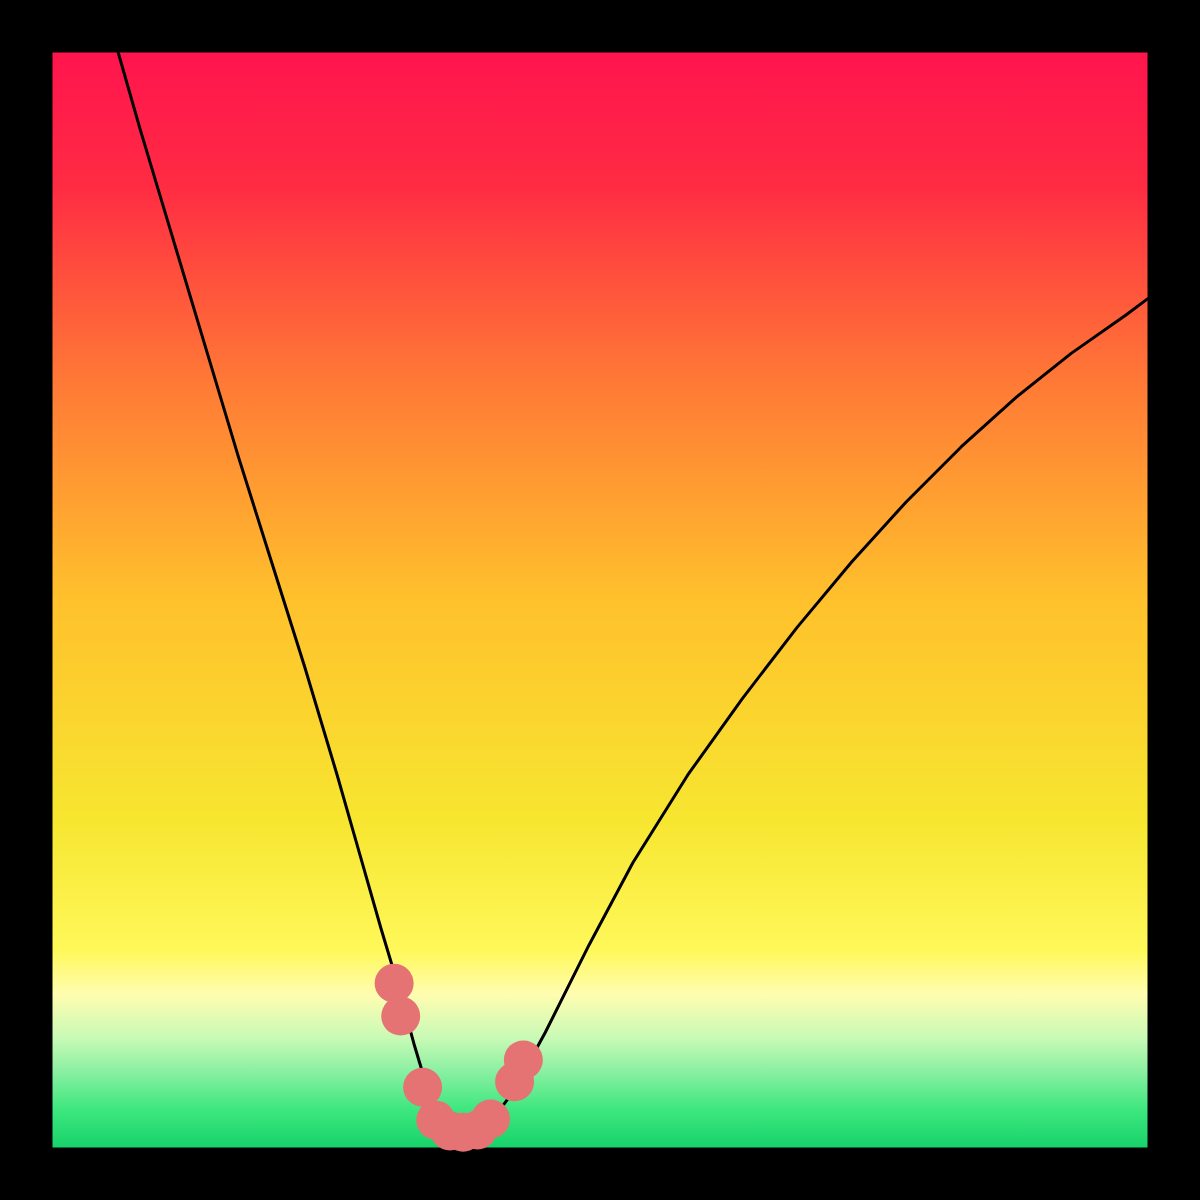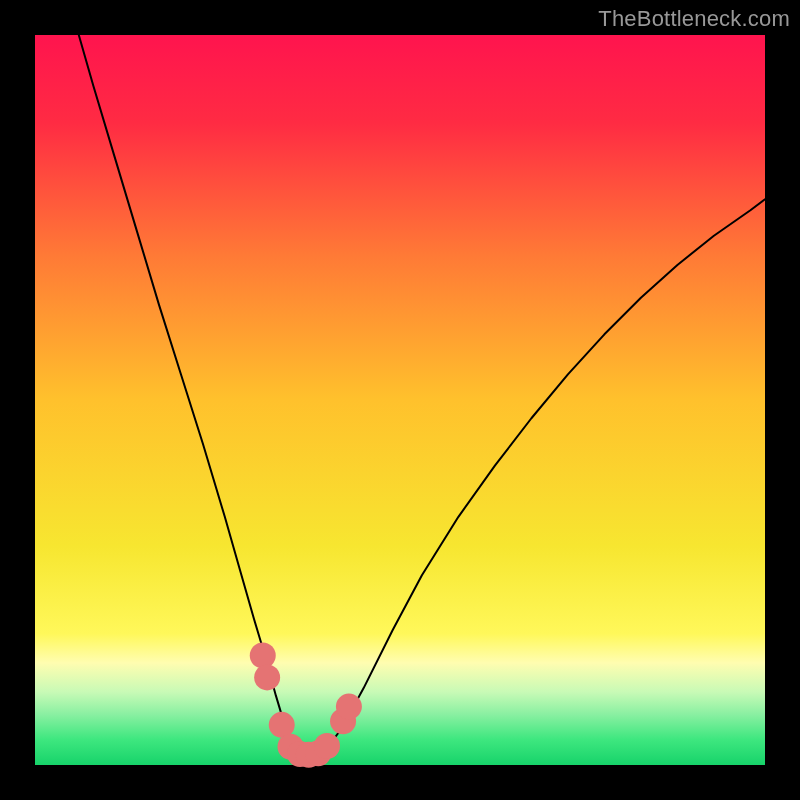--- a/index.html
+++ b/index.html
@@ -27,21 +27,20 @@
     letter-spacing: 0.2px;
   }
   svg {
     display: block;
   }
 </style>
 </head>
 <body>
 
 <div class="chart-container">
-  <div class="watermark">TheBottleneck.com</div>
   <svg id="chart-svg" width="800" height="800" viewBox="0 0 800 800">
     <defs>
       <linearGradient id="bg-grad" x1="0" y1="0" x2="0" y2="1">
           <stop offset="0%" stop-color="#ff144e"></stop>
           <stop offset="12%" stop-color="#ff2b43"></stop>
           <stop offset="30%" stop-color="#ff7936"></stop>
           <stop offset="50%" stop-color="#ffc12c"></stop>
           <stop offset="70%" stop-color="#f7e630"></stop>
           <stop offset="82%" stop-color="#fff85a"></stop>
           <stop offset="86%" stop-color="#fffdb0"></stop>

